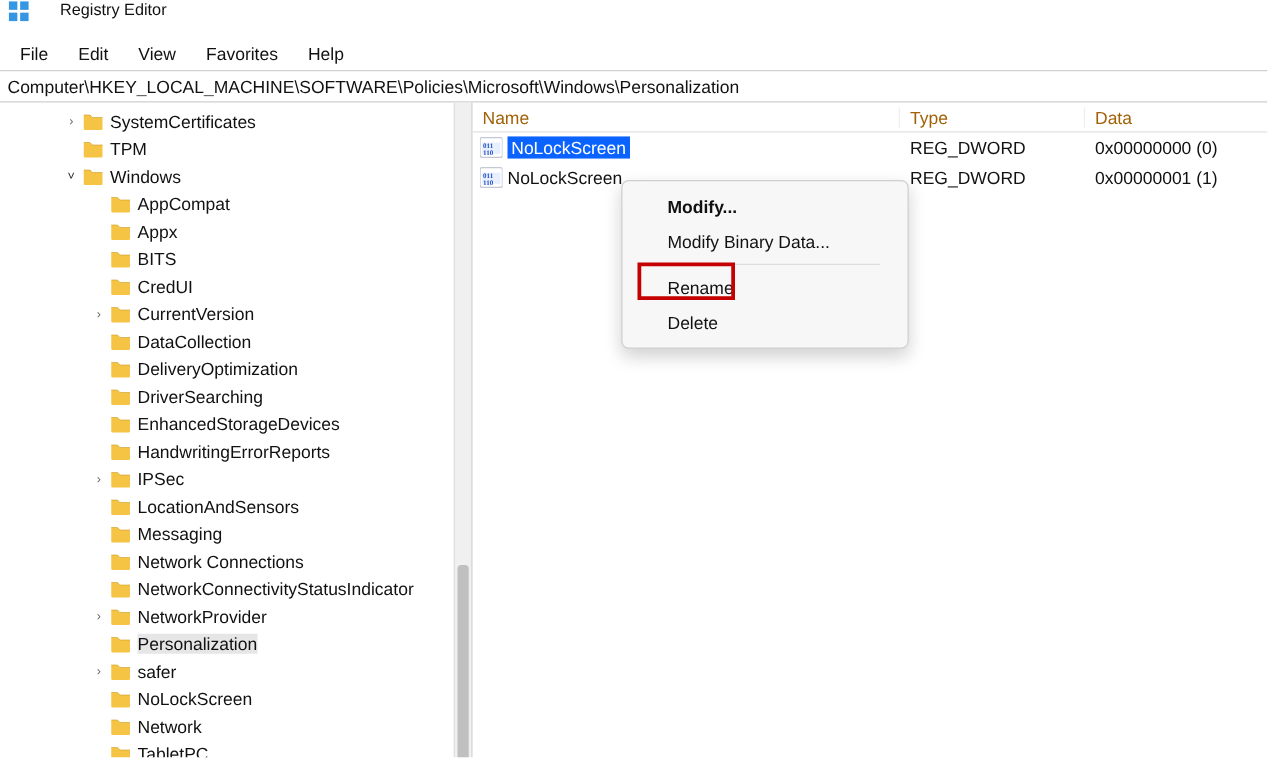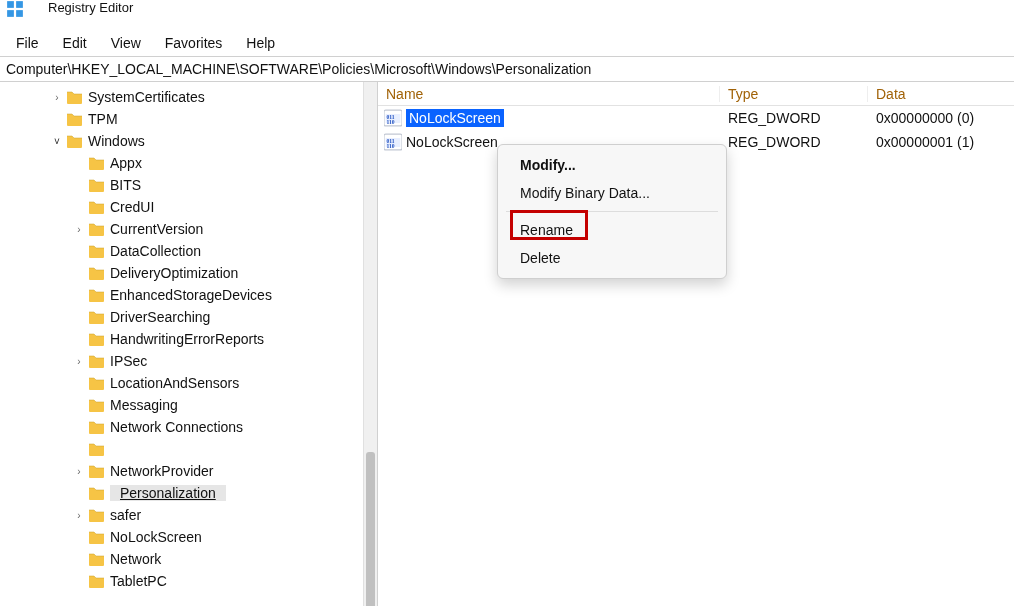--- a/index.html
+++ b/index.html
@@ -96,22 +96,21 @@
   }
   .tree-row .chev.open { color: #222; }
   .tree-row .folder-icon {
     width: 18px; height: 16px;
     margin: 0 4px 0 2px;
     flex: 0 0 18px;
   }
   .tree-row .label { }
   .tree-row.sel .label {
     background: #e6e6e6;
-    padding: 0 10px;
-    text-decoration: underline;
+    padding: 0 0;
   }
   .indent-2 { padding-left: 50px; }
   .indent-3 { padding-left: 72px; }
 
   .list-pane {
     flex: 1;
     position: relative;
     overflow: hidden;
   }
   .list-header {
@@ -151,21 +150,21 @@
   }
   
   .ctxmenu {
     position: absolute;
     left: 119px; top: 62px;
     width: 230px;
     background: #f7f7f7;
     border: 1px solid #cfcfcf;
     border-radius: 6px;
     box-shadow: 0 6px 14px rgba(0,0,0,.18);
-    padding: 6px 2px;
+    padding: 6px 16px;
     z-index: 50;
   }
   .ctx-item {
     padding: 6px 20px;
     cursor: default;
   }
   .ctx-item.bold { font-weight: 700; }
   .ctx-sep {
     height: 1px; background: #ddd;
     margin: 4px 6px;
@@ -240,20 +239,29 @@
           </span>
           <span class="label">Windows</span>
         </div>
         <div class="tree-row indent-3">
           <span class="chev"></span>
           <span class="folder-icon">
             <svg viewBox="0 0 18 16" width="18" height="16">
               <use href="#ico-folder"></use>
             </svg>
           </span>
+          <span class="label">AppCompat</span>
+        </div>
+        <div class="tree-row indent-3">
+          <span class="chev"></span>
+          <span class="folder-icon">
+            <svg viewBox="0 0 18 16" width="18" height="16">
+              <use href="#ico-folder"></use>
+            </svg>
+          </span>
           <span class="label">Appx</span>
         </div>
         <div class="tree-row indent-3">
           <span class="chev"></span>
           <span class="folder-icon">
             <svg viewBox="0 0 18 16" width="18" height="16">
               <use href="#ico-folder"></use>
             </svg>
           </span>
           <span class="label">BITS</span>
@@ -294,38 +302,38 @@
           </span>
           <span class="label">DeliveryOptimization</span>
         </div>
         <div class="tree-row indent-3">
           <span class="chev"></span>
           <span class="folder-icon">
             <svg viewBox="0 0 18 16" width="18" height="16">
               <use href="#ico-folder"></use>
             </svg>
           </span>
+          <span class="label">DriverSearching</span>
+        </div>
+        <div class="tree-row indent-3">
+          <span class="chev"></span>
+          <span class="folder-icon">
+            <svg viewBox="0 0 18 16" width="18" height="16">
+              <use href="#ico-folder"></use>
+            </svg>
+          </span>
           <span class="label">EnhancedStorageDevices</span>
         </div>
         <div class="tree-row indent-3">
           <span class="chev"></span>
           <span class="folder-icon">
             <svg viewBox="0 0 18 16" width="18" height="16">
               <use href="#ico-folder"></use>
             </svg>
           </span>
-          <span class="label">DriverSearching</span>
-        </div>
-        <div class="tree-row indent-3">
-          <span class="chev"></span>
-          <span class="folder-icon">
-            <svg viewBox="0 0 18 16" width="18" height="16">
-              <use href="#ico-folder"></use>
-            </svg>
-          </span>
           <span class="label">HandwritingErrorReports</span>
         </div>
         <div class="tree-row indent-3">
           <span class="chev">›</span>
           <span class="folder-icon">
             <svg viewBox="0 0 18 16" width="18" height="16">
               <use href="#ico-folder"></use>
             </svg>
           </span>
           <span class="label">IPSec</span>
@@ -357,20 +365,21 @@
           </span>
           <span class="label">Network Connections</span>
         </div>
         <div class="tree-row indent-3">
           <span class="chev"></span>
           <span class="folder-icon">
             <svg viewBox="0 0 18 16" width="18" height="16">
               <use href="#ico-folder"></use>
             </svg>
           </span>
+          <span class="label">NetworkConnectivityStatusIndicator</span>
         </div>
         <div class="tree-row indent-3">
           <span class="chev">›</span>
           <span class="folder-icon">
             <svg viewBox="0 0 18 16" width="18" height="16">
               <use href="#ico-folder"></use>
             </svg>
           </span>
           <span class="label">NetworkProvider</span>
         </div>

